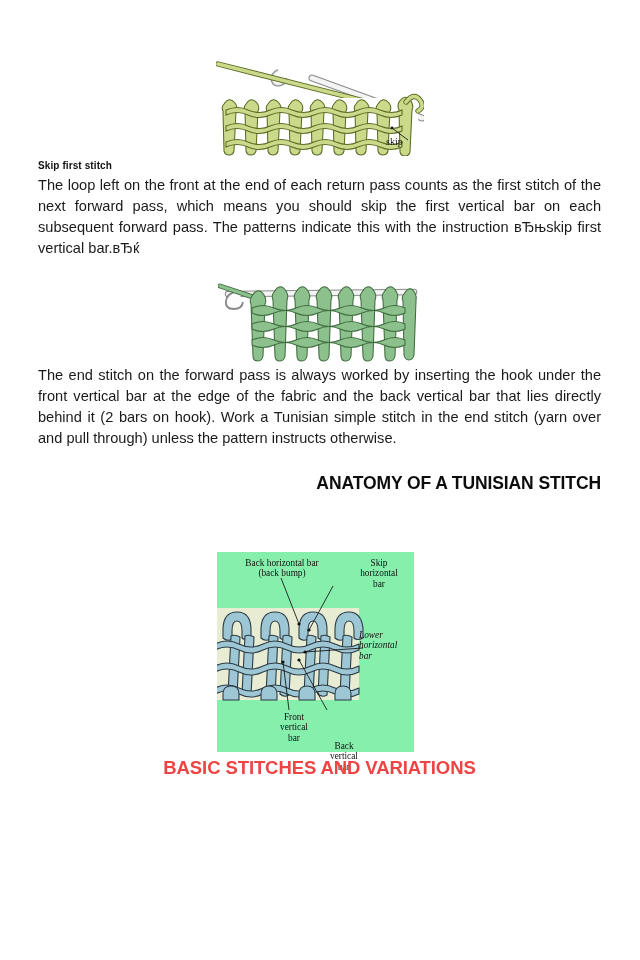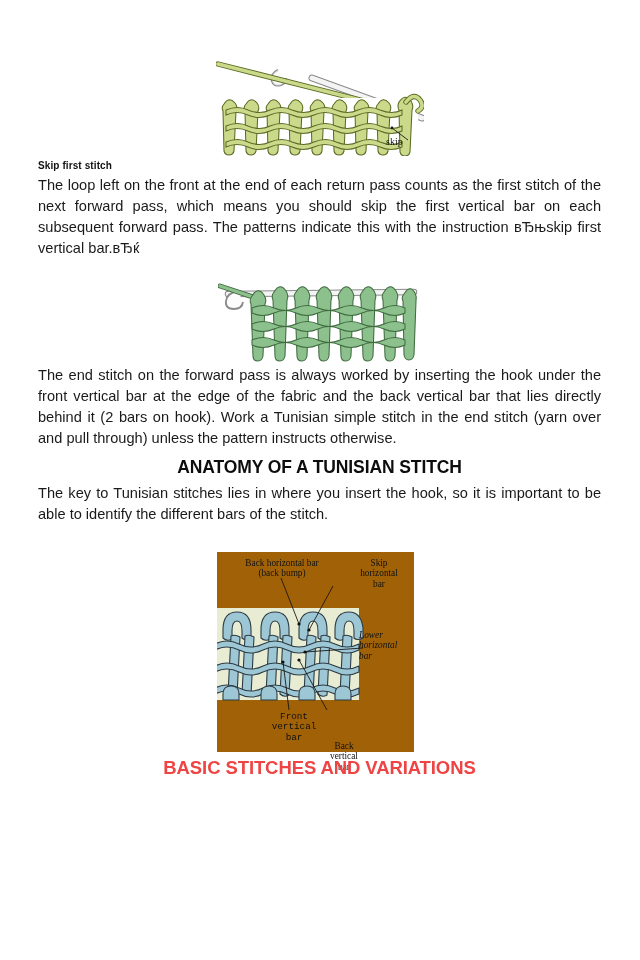--- a/index.html
+++ b/index.html
@@ -37,22 +37,22 @@
     font-size: 14.6px;
     line-height: 1.45;
     margin: 0;
     text-align: justify;
     text-justify: inter-word;
     color: #1a1a1a;
   }
   h2.section-head {
     font-size: 17.5px;
     font-weight: bold;
-    text-align: center;
-    margin: 7px 0 5px 0;
+    text-align: right;
+    margin: 23px 0 5px 0;
     letter-spacing: -0.1px;
     color: #0d0d0d;
   }
   h2.bottom-head {
     font-size: 18.5px;
     font-weight: bold;
     text-align: center;
     margin: 0;
     letter-spacing: -0.1px;
     color: #ef4444;
@@ -75,36 +75,36 @@
   }
   .illus1 svg, .illus2 svg, .anatomy svg { display: block; }
 
   
   .anatomy {
     position: absolute;
     left: 217px;
     top: 552px;
     width: 197px;
     height: 200px;
-    background: #a16207;
+    background: #86efac;
   }
   .anatomy-label {
     position: absolute;
     font-size: 9.3px;
     line-height: 1.12;
     font-family: "Liberation Serif", serif;
     font-weight: normal;
     color: #111;
     text-align: center;
     white-space: pre-line;
   }
   .lbl-back-horiz { left: -1px; top: 6px; width: 132px; }
   .lbl-upper     { left: 131px; top: 6px; width: 62px; }
   .lbl-lower     { left: 142px; top: 78px; width: 58px; text-align: left; font-style: italic;}
-  .lbl-front-v   { left: 52px; top: 160px; width: 50px; font-family: Liberation Mono, monospace; }
+  .lbl-front-v   { left: 52px; top: 160px; width: 50px; }
   .lbl-back-v    { left: 104px; top: 160px; width: 46px; margin-top: 29px; }
 
   .skip-label {
     position: absolute;
     left: 386px;
     top: 136px;
     font-size: 10px;
     font-family: "Liberation Serif", serif;
     color: #141414;
   }
@@ -200,21 +200,20 @@
   </div>
 
   <div class="content" style="top:160px;">
     <h3 class="sub-head">Skip first stitch</h3>
     <p class="body">The loop left on the front at the end of each return pass counts as the first stitch of the next forward pass, which means you should skip the first vertical bar on each subsequent forward pass. The patterns indicate this with the instruction вЂњskip first vertical bar.вЂќ</p>
   </div>
 
   <div class="content" style="top:365px;">
     <p class="body">The end stitch on the forward pass is always worked by inserting the hook under the front vertical bar at the edge of the fabric and the back vertical bar that lies directly behind it (2 bars on hook). Work a Tunisian simple stitch in the end stitch (yarn over and pull through) unless the pattern instructs otherwise.</p>
     <h2 class="section-head">ANATOMY OF A TUNISIAN STITCH</h2>
-    <p class="body">The key to Tunisian stitches lies in where you insert the hook, so it is important to be able to identify the different bars of the stitch.</p>
   </div>
 
   <div class="anatomy">
     <svg width="197" height="200" viewBox="0 0 197 200" xmlns="http://www.w3.org/2000/svg">
 
       <g>
         <rect x="-2" y="56" width="144" height="92" fill="#e7ecd3"></rect>
         <g fill="#9ec7d6" stroke="#2d3b44" stroke-width="1.1" stroke-linejoin="round">
 
           <path d="M6 78 q0 -18 14 -18 q14 0 14 18 l0 8 q-6 3 -9 0 l0 -7 q0 -10 -5 -10 q-5 0 -5 10 l0 8 q-5 3 -9 -1z"></path>

